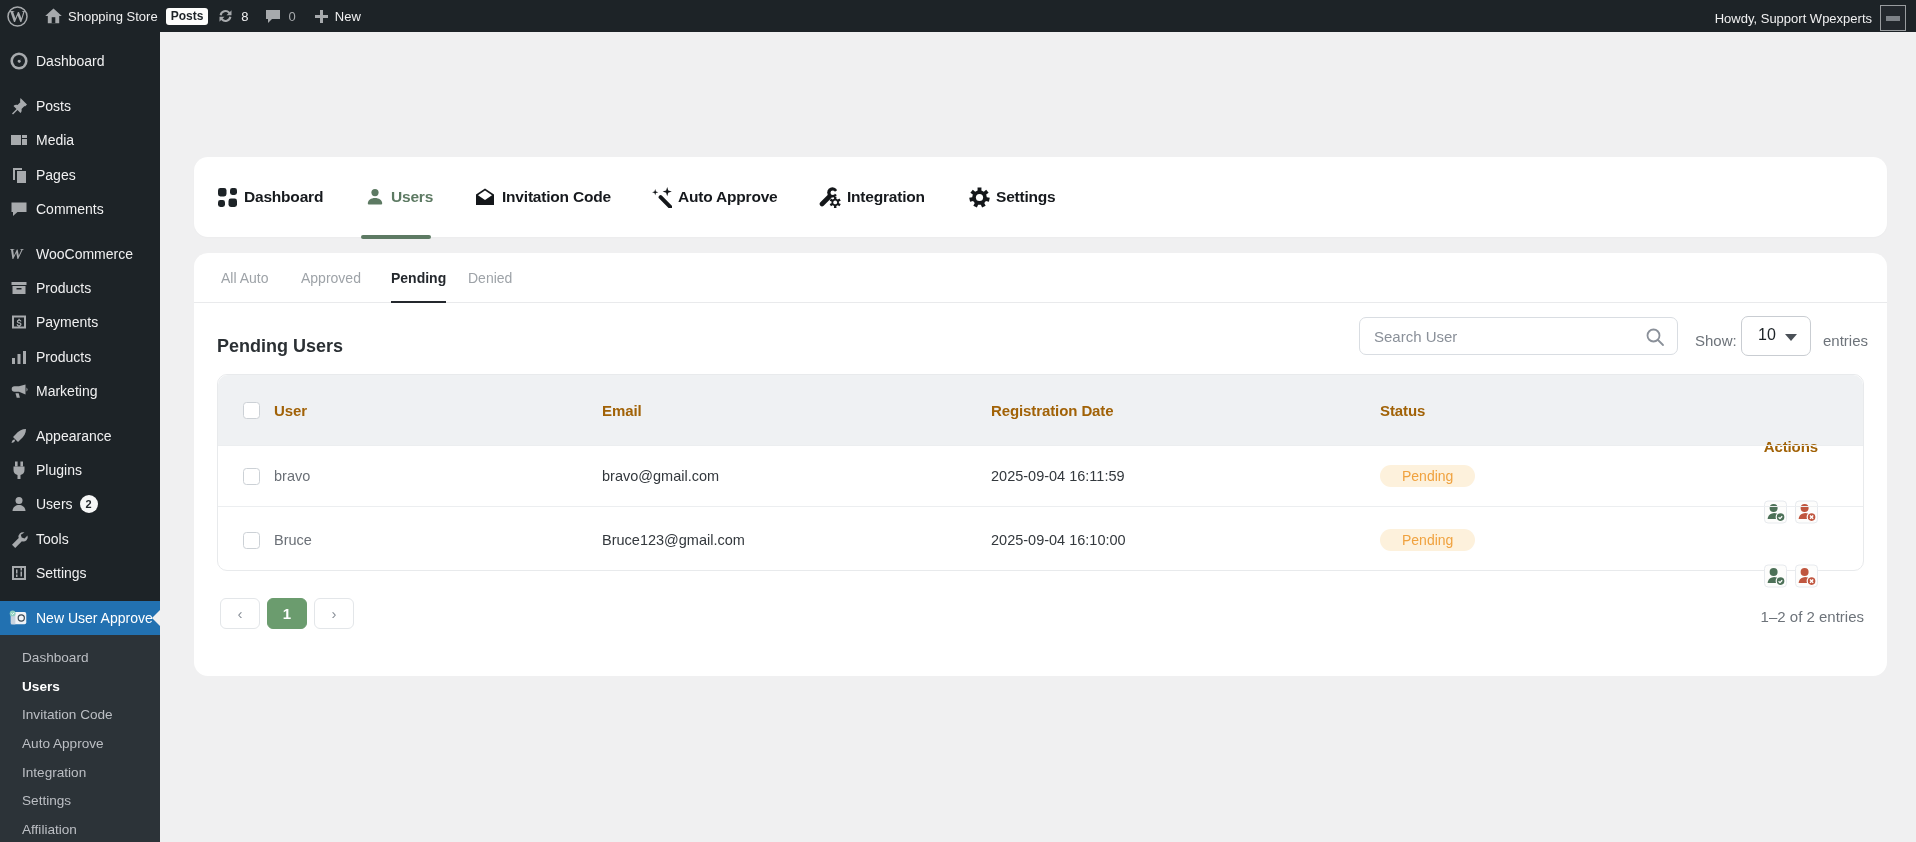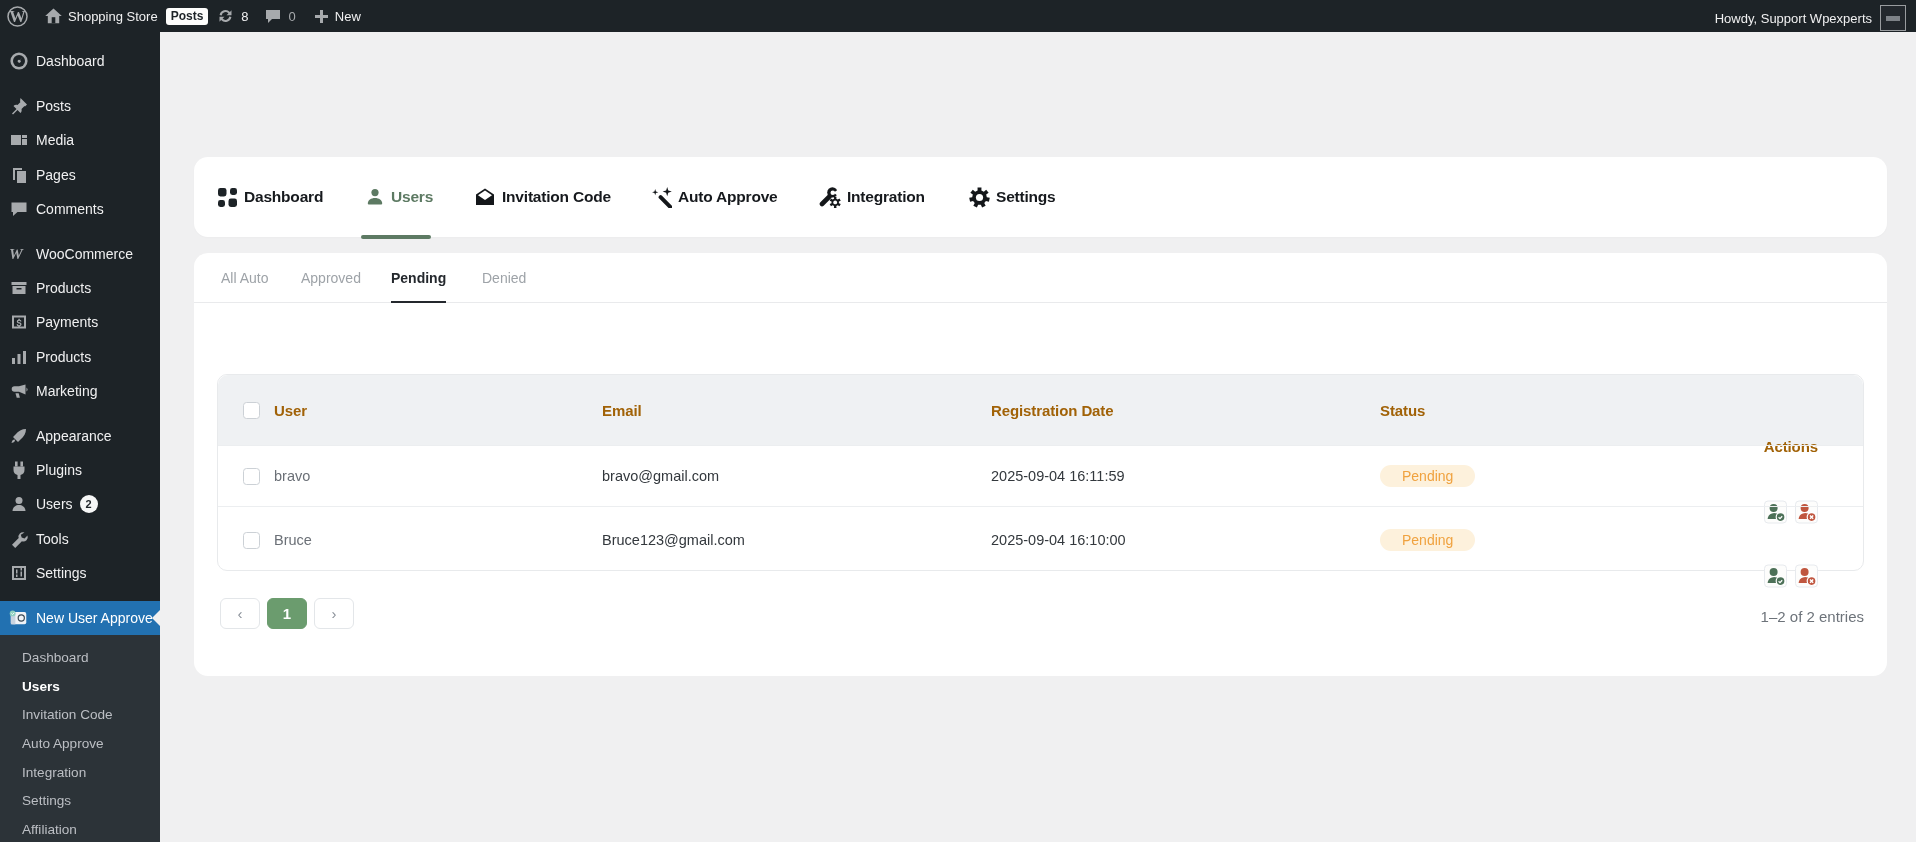--- a/index.html
+++ b/index.html
@@ -348,21 +348,37 @@
           </span>Settings</div>
     </div>
     <div id="tab-underline"></div>
   </div>
 
   <div class="card" id="main-card">
     <div id="subtabs">
       <div class="subtab" style="left:27px;">All Auto</div>
       <div class="subtab" style="left:107px;">Approved</div>
       <div class="subtab active" style="left:197px;">Pending<span class="st-line"></span></div>
-      <div class="subtab" style="left:288px;">Denied</div>
+      <div class="subtab" style="left:274px;">Denied</div>
+    </div>
+    <div id="toolbar">
+      <div id="pending-title">Pending Users</div>
+      <div id="search-box">
+          <span class="ph">Search User</span>
+        <svg width="20" height="20" viewBox="0 0 20 20">
+            <circle cx="8.5" cy="8.5" r="6" fill="none" stroke="#8a9099" stroke-width="1.8"></circle>
+            <path d="M13 13 L18 18" stroke="#8a9099" stroke-width="1.8" stroke-linecap="round"></path>
+          </svg>
+      </div>
+      <div id="show-label">Show:</div>
+      <div id="show-select">
+          <span class="val">10</span>
+          <span class="tri"></span>
+        </div>
+      <div id="entries-label">entries</div>
     </div>
     <div id="table">
       <div id="thead">
         <span class="cb"></span>
         <span class="cell c-user">User</span>
         <span class="cell c-email">Email</span>
         <span class="cell c-date">Registration Date</span>
         <span class="cell c-status">Status</span>
         <span class="cell c-actions">Actions</span>
       </div>

